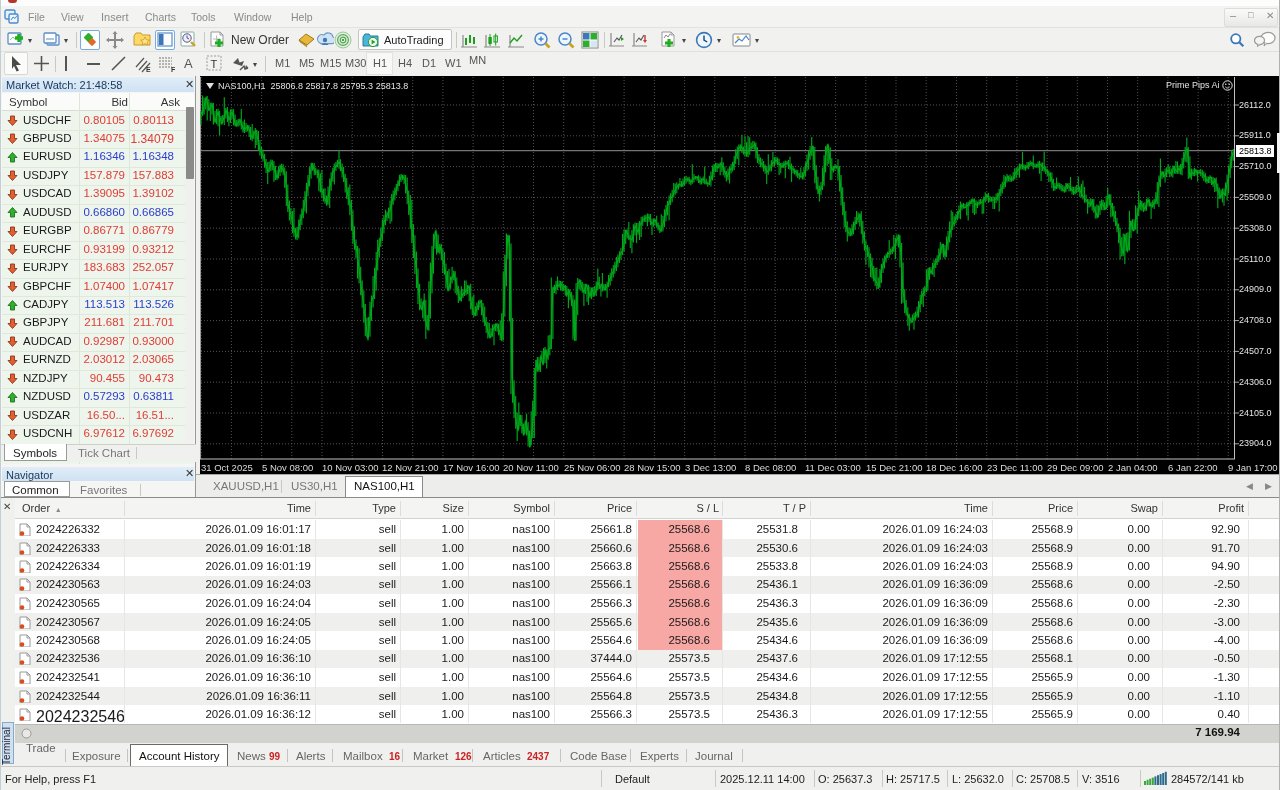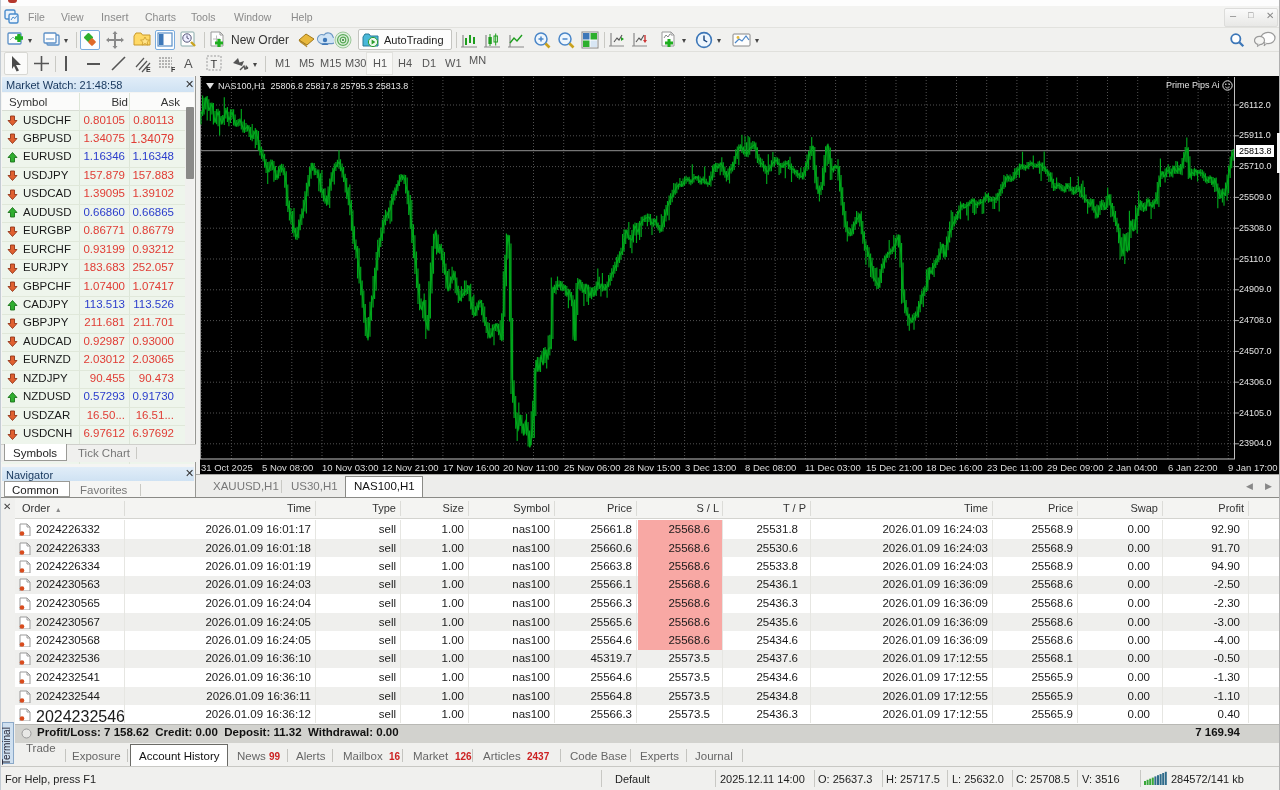--- a/index.html
+++ b/index.html
@@ -333,21 +333,21 @@
     </svg>
 <div class="abs" style="left:23px;top:296px;font-size:11.5px;color:#1a1a1a">NZDJPY</div>
 <div class="abs r" style="left:57px;top:296px;width:68px;font-size:11.5px;color:#e03c34">90.455</div>
 <div class="abs r" style="left:106px;top:296px;width:68px;font-size:11.5px;color:#e03c34">90.473</div>
 <div class="abs" style="left:2px;top:312px;width:184px;height:1px;background:#e0e8da"></div>
 <svg class="ico" style="left:7px;top:316px" width="11" height="11">
       <path d="M5.5 0.5l4.5 5H7.5V10h-4V5.5H1z" fill="#2fae2f" stroke="#1c741c" stroke-width="0.9"></path>
     </svg>
 <div class="abs" style="left:23px;top:314px;font-size:11.5px;color:#1a1a1a">NZDUSD</div>
 <div class="abs r" style="left:57px;top:314px;width:68px;font-size:11.5px;color:#2b3dcc">0.57293</div>
-<div class="abs r" style="left:106px;top:314px;width:68px;font-size:11.5px;color:#2b3dcc">0.91730</div>
+<div class="abs r" style="left:106px;top:314px;width:68px;font-size:11.5px;color:#2b3dcc">0.63811</div>
 <div class="abs" style="left:2px;top:331px;width:184px;height:1px;background:#e0e8da"></div>
 <svg class="ico" style="left:7px;top:334px" width="11" height="11">
       <path d="M5.5 10.5L1 5.5h2.5V1h4v4.5H10z" fill="#e06030" stroke="#93351a" stroke-width="0.9"></path>
     </svg>
 <div class="abs" style="left:23px;top:333px;font-size:11.5px;color:#1a1a1a">USDZAR</div>
 <div class="abs r" style="left:57px;top:333px;width:68px;font-size:11.5px;color:#e03c34">16.50...</div>
 <div class="abs r" style="left:106px;top:333px;width:68px;font-size:11.5px;color:#e03c34">16.51...</div>
 <div class="abs" style="left:2px;top:349px;width:184px;height:1px;background:#e0e8da"></div>
 <svg class="ico" style="left:7px;top:353px" width="11" height="11">
       <path d="M5.5 10.5L1 5.5h2.5V1h4v4.5H10z" fill="#e06030" stroke="#93351a" stroke-width="0.9"></path>
@@ -658,21 +658,21 @@
 <svg class="ico" style="left:18px;top:154px" width="13" height="13">
       <path d="M2 1h7l3 3v9H2z" fill="#fff" stroke="#999" stroke-width="1"></path>
       <path d="M9 1v3h3" fill="none" stroke="#999"></path>
       <circle cx="4" cy="10.5" r="2.3" fill="#d84c1e"></circle>
     </svg>
 <div class="abs" style="left:36px;top:154px;font-size:11.5px;color:#1a1a1a">2024232536</div>
 <div class="abs r" style="left:171px;top:154px;width:140px;font-size:11.5px;color:#1a1a1a">2026.01.09 16:36:10</div>
 <div class="abs r" style="left:256px;top:154px;width:140px;font-size:11.5px;color:#1a1a1a">sell</div>
 <div class="abs r" style="left:324px;top:154px;width:140px;font-size:11.5px;color:#1a1a1a">1.00</div>
 <div class="abs r" style="left:410px;top:154px;width:140px;font-size:11.5px;color:#1a1a1a">nas100</div>
-<div class="abs r" style="left:492px;top:154px;width:140px;font-size:11.5px;color:#1a1a1a">45319.7</div>
+<div class="abs r" style="left:492px;top:154px;width:140px;font-size:11.5px;color:#1a1a1a">37444.0</div>
 <div class="abs r" style="left:570px;top:154px;width:140px;font-size:11.5px;color:#1a1a1a">25573.5</div>
 <div class="abs r" style="left:658px;top:154px;width:140px;font-size:11.5px;color:#1a1a1a">25437.6</div>
 <div class="abs r" style="left:848px;top:154px;width:140px;font-size:11.5px;color:#1a1a1a">2026.01.09 17:12:55</div>
 <div class="abs r" style="left:933px;top:154px;width:140px;font-size:11.5px;color:#1a1a1a">25568.1</div>
 <div class="abs r" style="left:1010px;top:154px;width:140px;font-size:11.5px;color:#1a1a1a">0.00</div>
 <div class="abs r" style="left:1100px;top:154px;width:140px;font-size:11.5px;color:#1a1a1a">-0.50</div>
 <div class="abs" style="left:15px;top:170.0px;width:1265px;height:18.5px;background:#ffffff"></div>
 <svg class="ico" style="left:18px;top:173px" width="13" height="13">
       <path d="M2 1h7l3 3v9H2z" fill="#fff" stroke="#999" stroke-width="1"></path>
       <path d="M9 1v3h3" fill="none" stroke="#999"></path>
@@ -735,21 +735,20 @@
 <div class="abs" style="left:722px;top:22px;width:1px;height:203px;background:#e6e6e2"></div>
 <div class="abs" style="left:810px;top:22px;width:1px;height:203px;background:#e6e6e2"></div>
 <div class="abs" style="left:992px;top:22px;width:1px;height:203px;background:#e6e6e2"></div>
 <div class="abs" style="left:1077px;top:22px;width:1px;height:203px;background:#e6e6e2"></div>
 <div class="abs" style="left:1162px;top:22px;width:1px;height:203px;background:#e6e6e2"></div>
 <div class="abs" style="left:1248px;top:22px;width:1px;height:203px;background:#e6e6e2"></div>
 <div class="abs" style="left:15px;top:225.5px;width:1265px;height:19px;background:#d2d2ce;border-top:1px solid #b8b8b4"></div>
 <svg class="ico" style="left:21px;top:230px" width="11" height="11">
       <circle cx="5.5" cy="5.5" r="4.5" fill="#e8e8e6" stroke="#999"></circle>
     </svg>
-<div class="abs" style="left:37px;top:228px;font-size:11.5px;font-weight:bold;color:#111">Profit/Loss: 7 158.62&nbsp; Credit: 0.00&nbsp; Deposit: 11.32&nbsp; Withdrawal: 0.00</div>
 <div class="abs r" style="left:1100px;top:228px;width:140px;font-size:11.5px;font-weight:bold;color:#111">7 169.94</div>
 <div class="abs" style="left:15px;top:245px;width:1265px;height:24px;background:#f0f0ee"></div>
 <div class="abs" style="left:26px;top:244px;font-size:11.5px;color:#666">Trade</div>
 <div class="abs" style="left:72px;top:251.5px;font-size:11.5px;color:#666">Exposure</div>
 <div class="abs" style="left:130px;top:246px;width:98px;height:23px;background:#fff;border:1px solid #6a6a66;border-bottom:none"></div>
 <div class="abs" style="left:139px;top:251.5px;font-size:11.5px;color:#111">Account History</div>
 <div class="abs" style="left:237px;top:251.5px;font-size:11.5px;color:#666">News</div>
 <div class="abs" style="left:269px;top:253px;font-size:10px;font-weight:bold;color:#cc2222">99</div>
 <div class="abs" style="left:296px;top:251.5px;font-size:11.5px;color:#666">Alerts</div>
 <div class="abs" style="left:343px;top:251.5px;font-size:11.5px;color:#666">Mailbox</div>

